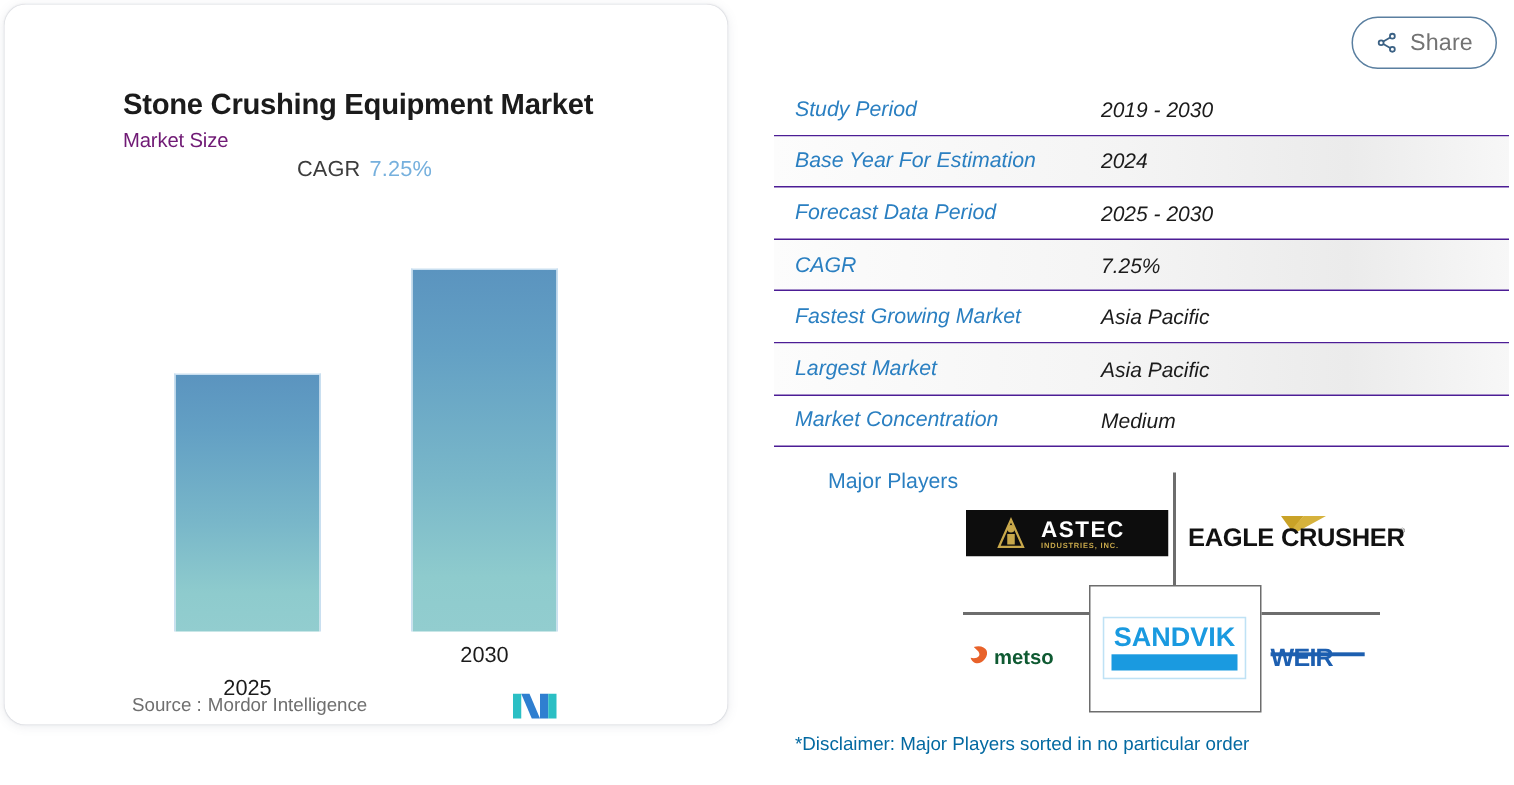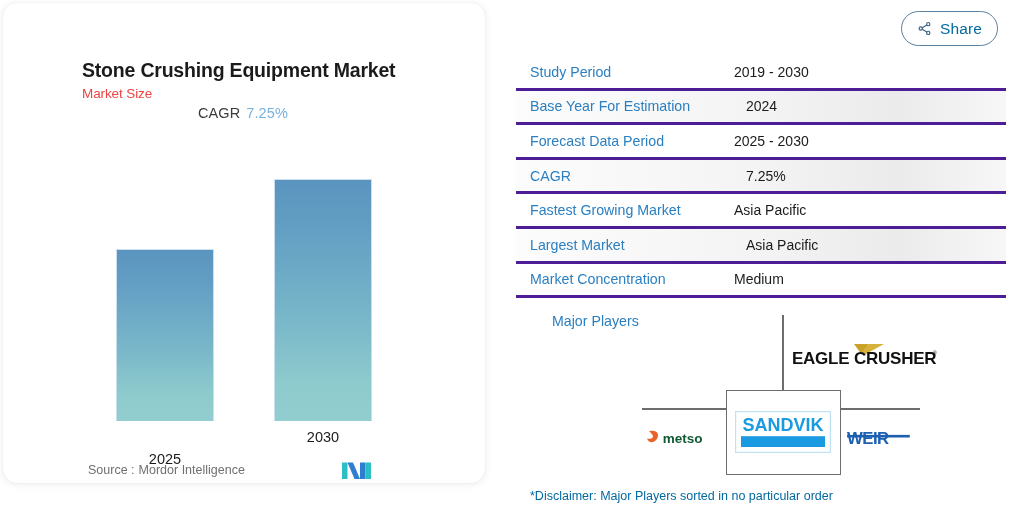--- a/index.html
+++ b/index.html
@@ -20,21 +20,21 @@
     border-radius: 14px;
     box-shadow: 0 1px 7px rgba(90,100,120,0.13), 0 0 1px rgba(90,100,120,0.22);
   }
   .chart-title {
     position: absolute; left: 79px; top: 56px;
     font-size: 19.5px; font-weight: 600; color: #1b1b1b;
     letter-spacing: -0.2px; white-space: nowrap;
   }
   .chart-subtitle {
     position: absolute; left: 79px; top: 83px;
-    font-size: 13.5px; font-weight: 400; color: #ef4444;
+    font-size: 13.5px; font-weight: 400; color: #701a75;
     letter-spacing: -0.1px; white-space: nowrap;
   }
   .cagr-wrap {
     position: absolute; left: 195px; top: 102px;
     font-size: 14.5px; color: #3c3c3c; white-space: nowrap;
     letter-spacing: 0.1px;
   }
   .cagr-value { color: #76b0dd; margin-left: 6px; }
 
   .plot { position: absolute; left: 0; top: 0; width: 482px; height: 480px; }
@@ -62,32 +62,32 @@
 
   
   .share-btn {
     position: absolute; right: 11px; top: 11px;
     width: 97px; height: 35px;
     border: 1px solid #5a7fa0; border-radius: 18px;
     background: #ffffff;
     display: flex; align-items: center; justify-content: center; gap: 8px;
     cursor: pointer;
   }
-  .share-label { font-size: 15.5px; color: #0369a1; letter-spacing: 0.1px; }
+  .share-label { font-size: 15.5px; color: #737373; letter-spacing: 0.1px; }
 
   
   .spec-table { position: absolute; left: 516px; top: 56px; width: 490px; }
   .spec-row {
     position: relative; height: 34.6px;
     display: flex; align-items: center;
-    border-bottom: 3px solid #4c1d95;
+    border-bottom: 1px solid #4c1d95;
+    font-style: italic;
   }
   .spec-row.shaded {
     background: linear-gradient(90deg, #fcfcfc 0%, #f4f4f4 48%, #ebebeb 78%, #f7f7f7 100%);
-    gap: 12px;
   }
   .spec-key {
     width: 218px; padding-left: 14px;
     font-size: 14.2px; color: #2a7fc1; font-weight: 500;
     white-space: nowrap;
   }
   .spec-val {
     font-size: 14px; color: #1b1b1b; white-space: nowrap; text-align: right;
   }
 
@@ -201,20 +201,30 @@
   </div>
 
   <div class="players-key">Major Players</div>
 
   <div class="players-area">
     <div class="pl-vline"></div>
     <div class="pl-hline-l"></div>
     <div class="pl-hline-r"></div>
     <div class="pl-box"></div>
 
+    <div class="logo-cell cell-astec">
+      <svg viewBox="0 0 270 62" width="135" height="31">
+        <rect x="0" y="0" width="270" height="62" fill="#0d0d0d"></rect>
+        <polygon points="44,49 60,13 76,49" fill="none" stroke="#c8a84b" stroke-width="3"></polygon>
+        <circle cx="60" cy="25" r="5" fill="#c8a84b"></circle>
+        <rect x="55" y="32" width="10" height="14" fill="#c8a84b"></rect>
+        <text x="100" y="36" font-family="'Liberation Sans',sans-serif" font-size="30" font-weight="bold" fill="#ffffff" letter-spacing="2">ASTEC</text>
+        <text x="100" y="50" font-family="'Liberation Sans',sans-serif" font-size="10" font-weight="bold" fill="#c8a84b" letter-spacing="1.1">INDUSTRIES, INC.</text>
+      </svg>
+    </div>
 
     <div class="logo-cell cell-eagle">
       <svg viewBox="0 0 300 62" width="152" height="31">
         <polygon points="130,8 160,8 146,26 143,26" fill="#c9a227"></polygon>
         <polygon points="160,8 190,8 150,30 146,24" fill="#d6b23c"></polygon>
         <text x="6" y="48" font-family="'Liberation Sans',sans-serif" font-size="34" font-weight="bold" fill="#111111" letter-spacing="-0.5">EAGLE</text>
         <text x="130" y="48" font-family="'Liberation Sans',sans-serif" font-size="34" font-weight="bold" fill="#111111" letter-spacing="-0.5">CRUSHER</text>
         <text x="288" y="30" font-family="'Liberation Sans',sans-serif" font-size="10" fill="#111111">®</text>
       </svg>
     </div>

